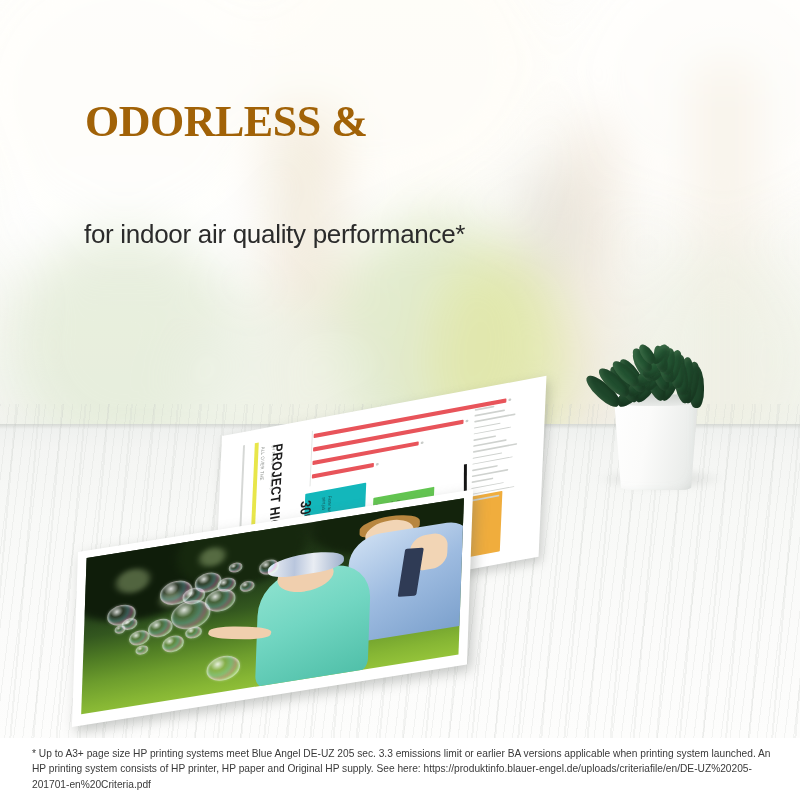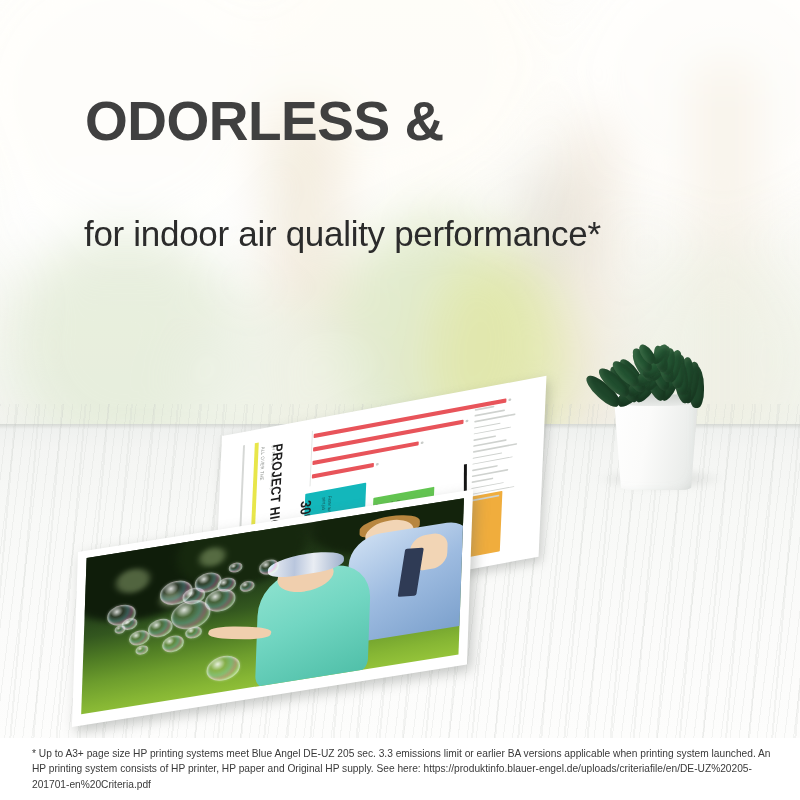--- a/index.html
+++ b/index.html
@@ -54,28 +54,29 @@
        rgba(255,255,255,0) 2px, rgba(255,255,255,0) 23px);
   }
   .table-edge {
     position:absolute; left:0; top:424px; width:800px; height:5px;
     background:linear-gradient(180deg, rgba(195,198,192,.55), rgba(255,255,255,0));
   }
 
   
   .headline {
     position:absolute; left:85px; top:95px; width:660px;
-    font-size:55px; font-weight:bold; line-height:53px;
+    font-size:44px; font-weight:bold; line-height:53px;
     letter-spacing:-0.5px;
-    color:#404040;
+    color:#a16207;
+    font-family:Liberation Serif, serif;
   }
   .headline .hl-line { display:block; white-space:nowrap; }
   .subheadline {
     position:absolute; left:84px; top:214px; width:700px;
-    font-size:35px; font-weight:normal; line-height:40px;
+    font-size:26px; font-weight:normal; line-height:40px;
     letter-spacing:-0.3px;
     color:#2b2b2b;
   }
 
   
   .plant { position:absolute; left:592px; top:312px; width:130px; height:180px; }
   .plant-shadow {
     position:absolute; left:596px; top:468px; width:130px; height:22px;
     background:radial-gradient(ellipse at 50% 50%, rgba(120,125,120,.30), rgba(120,125,120,0) 70%);
     filter:blur(3px);

